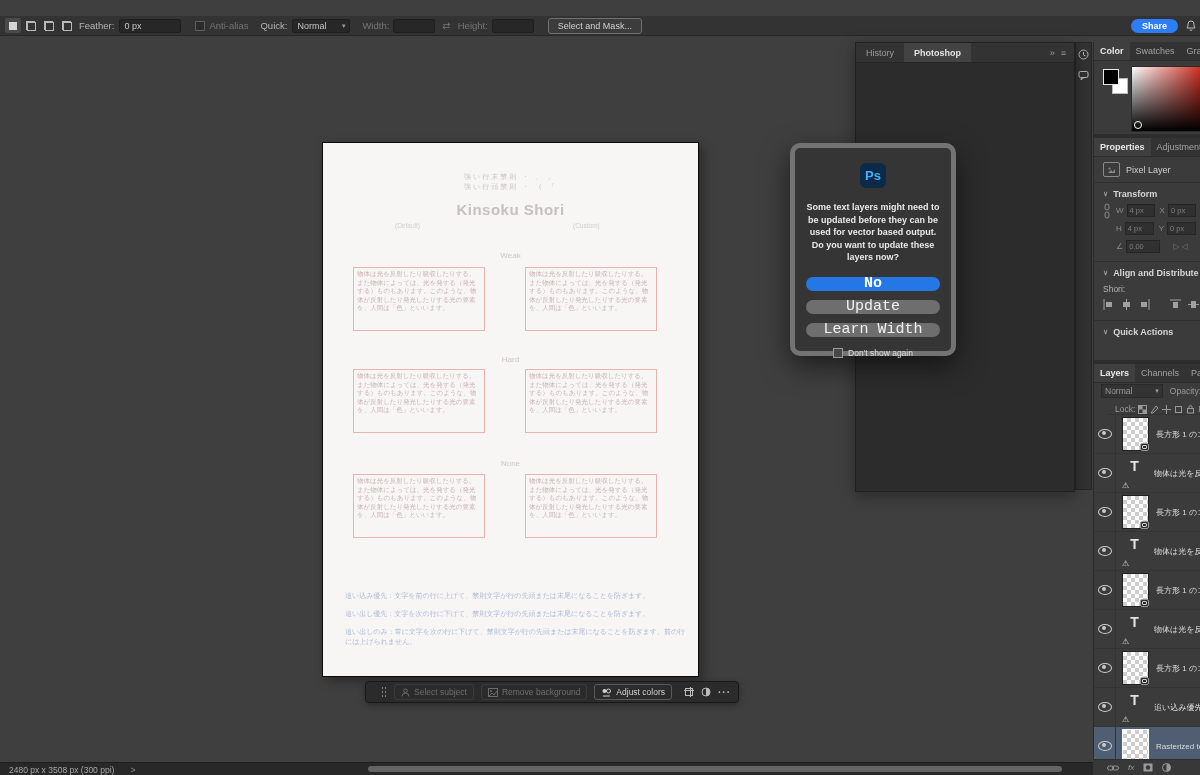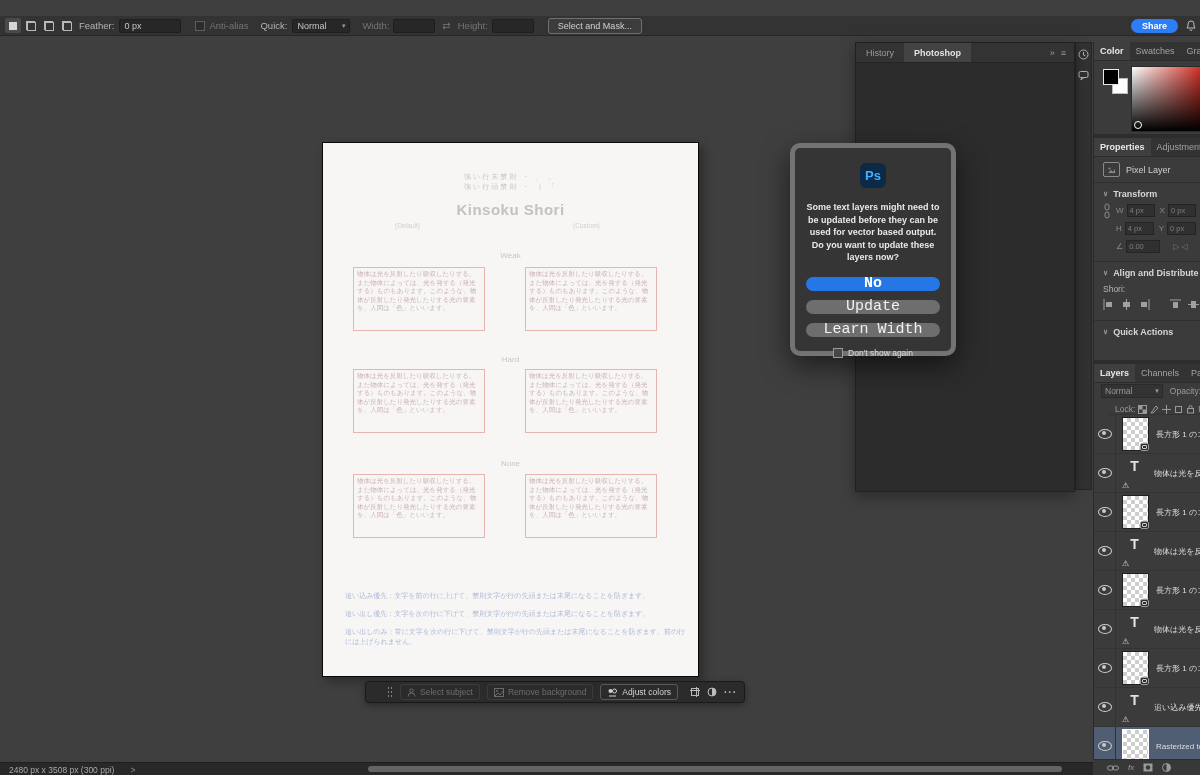--- a/index.html
+++ b/index.html
@@ -114,21 +114,21 @@
   .shape-badge::after{content:"";position:absolute;left:1px;top:1px;right:1px;bottom:1px;border:1px solid #CFCFCF;border-radius:1px;}
   .t-thumb{width:25px;height:32px;margin-left:6px;position:relative;display:flex;justify-content:center;flex:0 0 auto;}
   .tglyph{color:#E2E2E2;font-size:14px;font-weight:bold;margin-top:1px;}
   .warn{position:absolute;left:0px;bottom:-1px;font-size:8px;color:#DFDFDF;}
   .lname{margin-left:7px;font-size:8px;color:#DDD;white-space:nowrap;overflow:hidden;flex:1;}
   .lfooter{position:absolute;left:1093px;bottom:0;width:107px;height:16px;background:#383838;
            border-top:1px solid #2E2E2E;display:flex;align-items:center;gap:9px;padding-left:14px;
            color:#9A9A9A;font-size:8px;z-index:6;box-sizing:border-box;}
   
   .ctb{position:absolute;left:365px;top:681px;height:20px;background:#2B2B2B;border:1px solid #191919;
-       border-radius:4px;display:flex;align-items:center;padding:0 7px 0 21px;box-shadow:0 2px 7px rgba(0,0,0,.35);z-index:8;}
+       border-radius:4px;display:flex;align-items:center;padding:0 7px 0 15px;box-shadow:0 2px 7px rgba(0,0,0,.35);z-index:8;}
   .ctb-handle{width:6px;height:12px;margin-right:7px;
       background-image:radial-gradient(#818181 0.8px,transparent 1px);background-size:3px 4px;}
   .ctb-btn{display:flex;align-items:center;height:14px;border:1px solid #5A5A5A;border-radius:3px;
            padding:0 6px;font-size:8.5px;color:#D3D3D3;margin-right:7px;gap:4px;white-space:nowrap;}
   .ctb-btn.disabled{opacity:.38;}
   .ctb-ic{display:flex;align-items:center;justify-content:center;width:14px;color:#BBB;margin-left:3px;}
   .ctb-dots{color:#BBB;font-size:10px;letter-spacing:1px;margin-left:5px;font-weight:bold;}
   
   .statusbar{position:absolute;left:0;top:762px;width:1093px;height:13px;background:#282828;
              border-top:1px solid #1E1E1E;display:flex;align-items:center;font-size:8.5px;color:#A8A8A8;}

